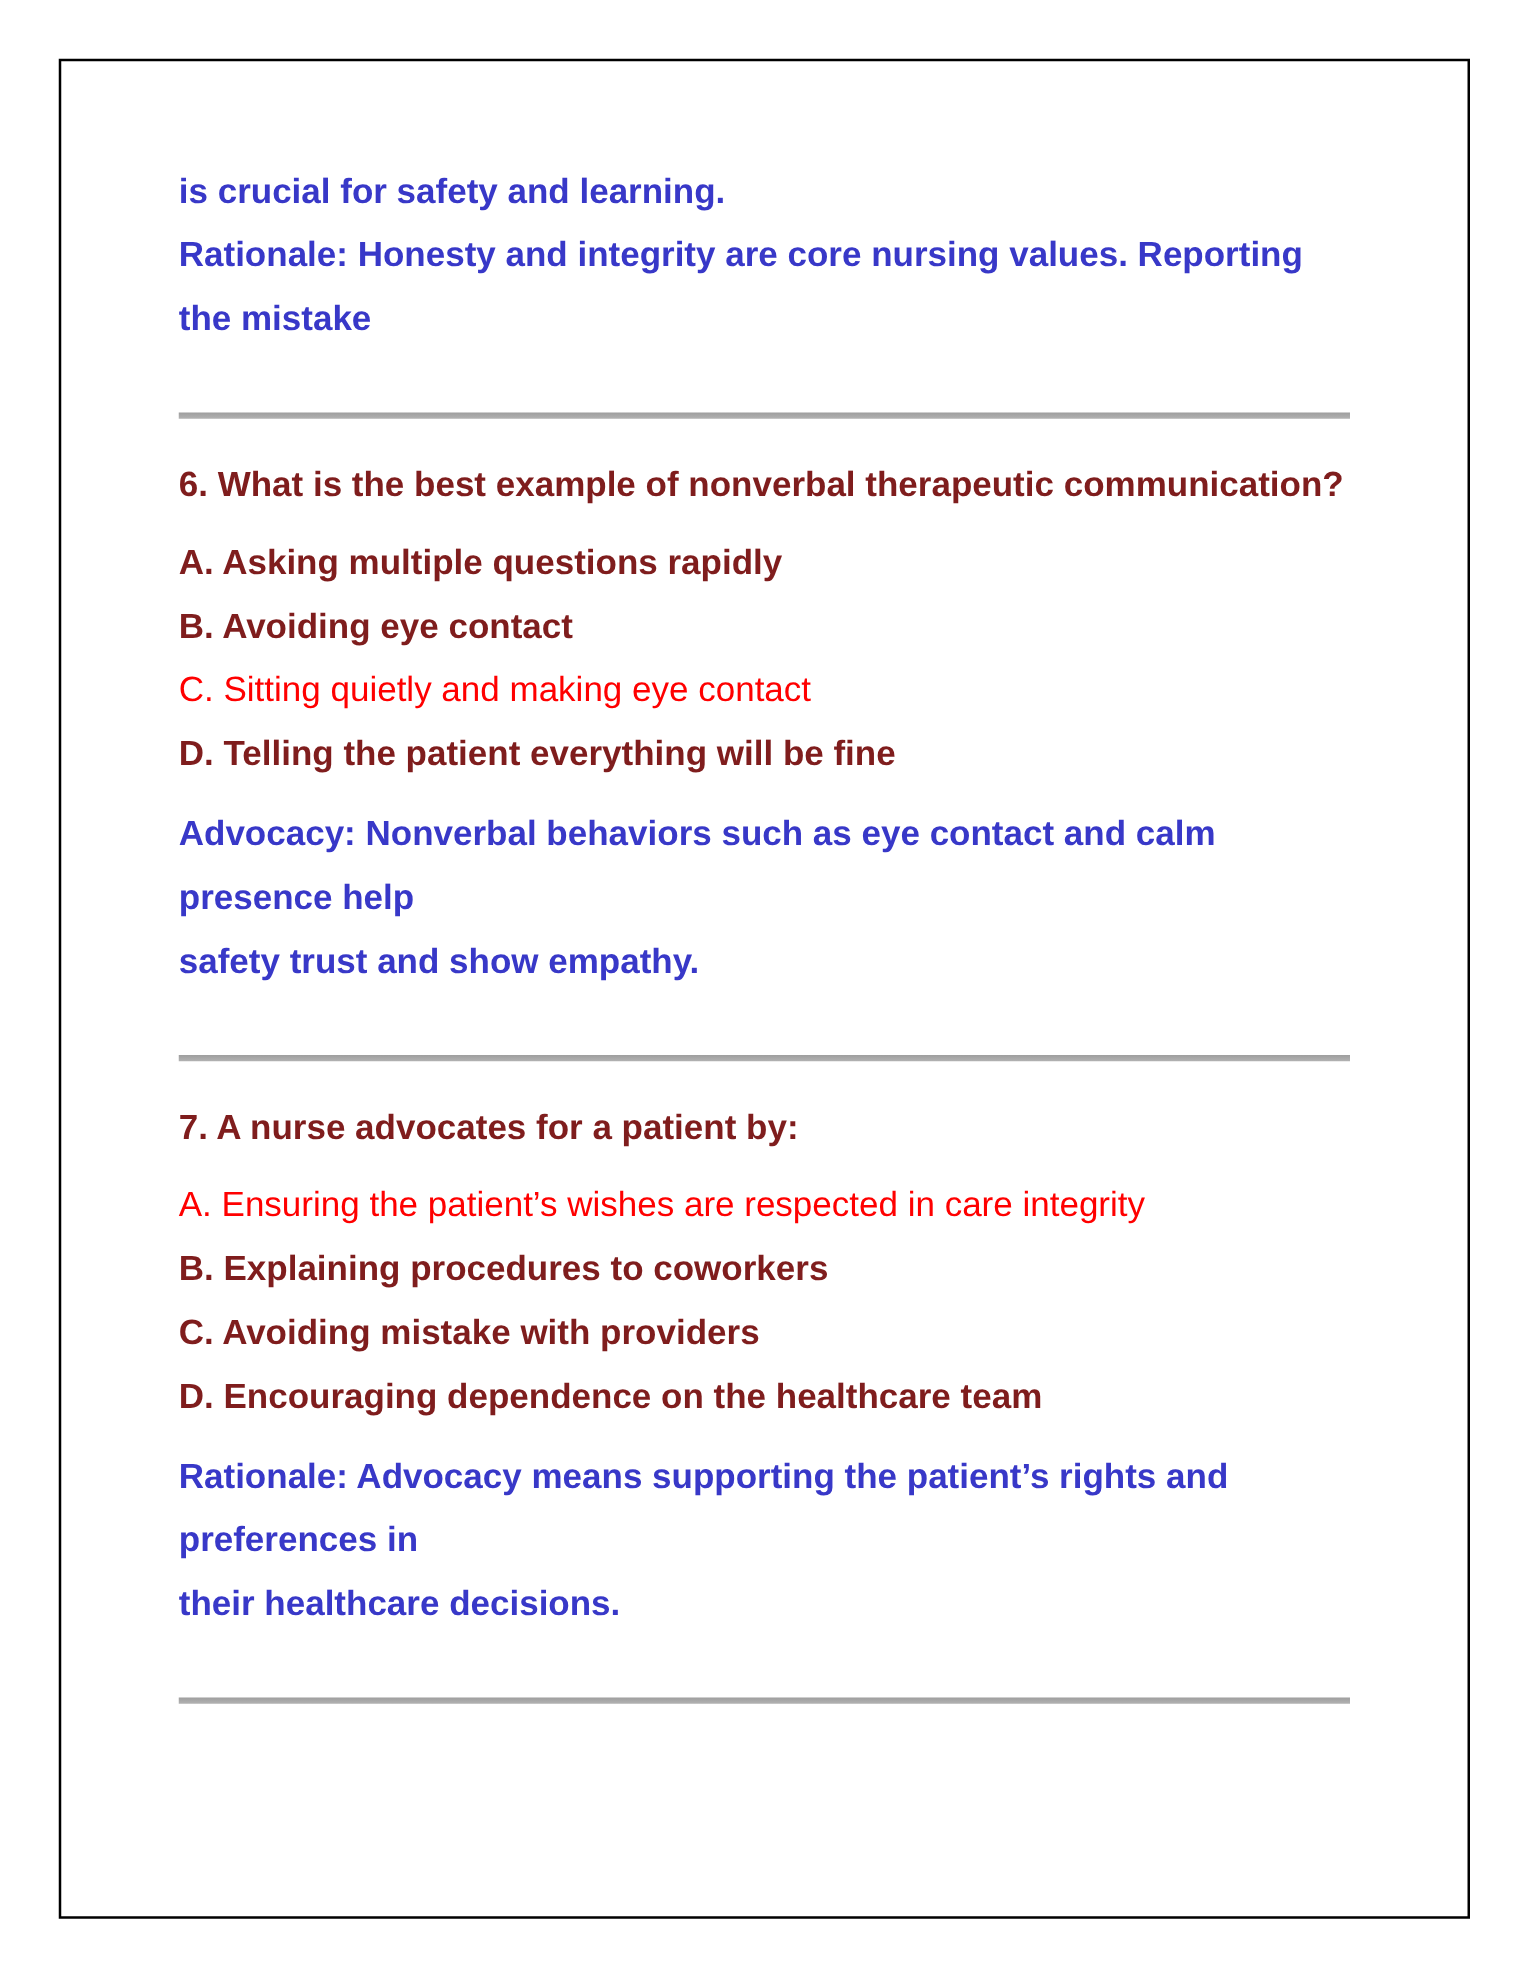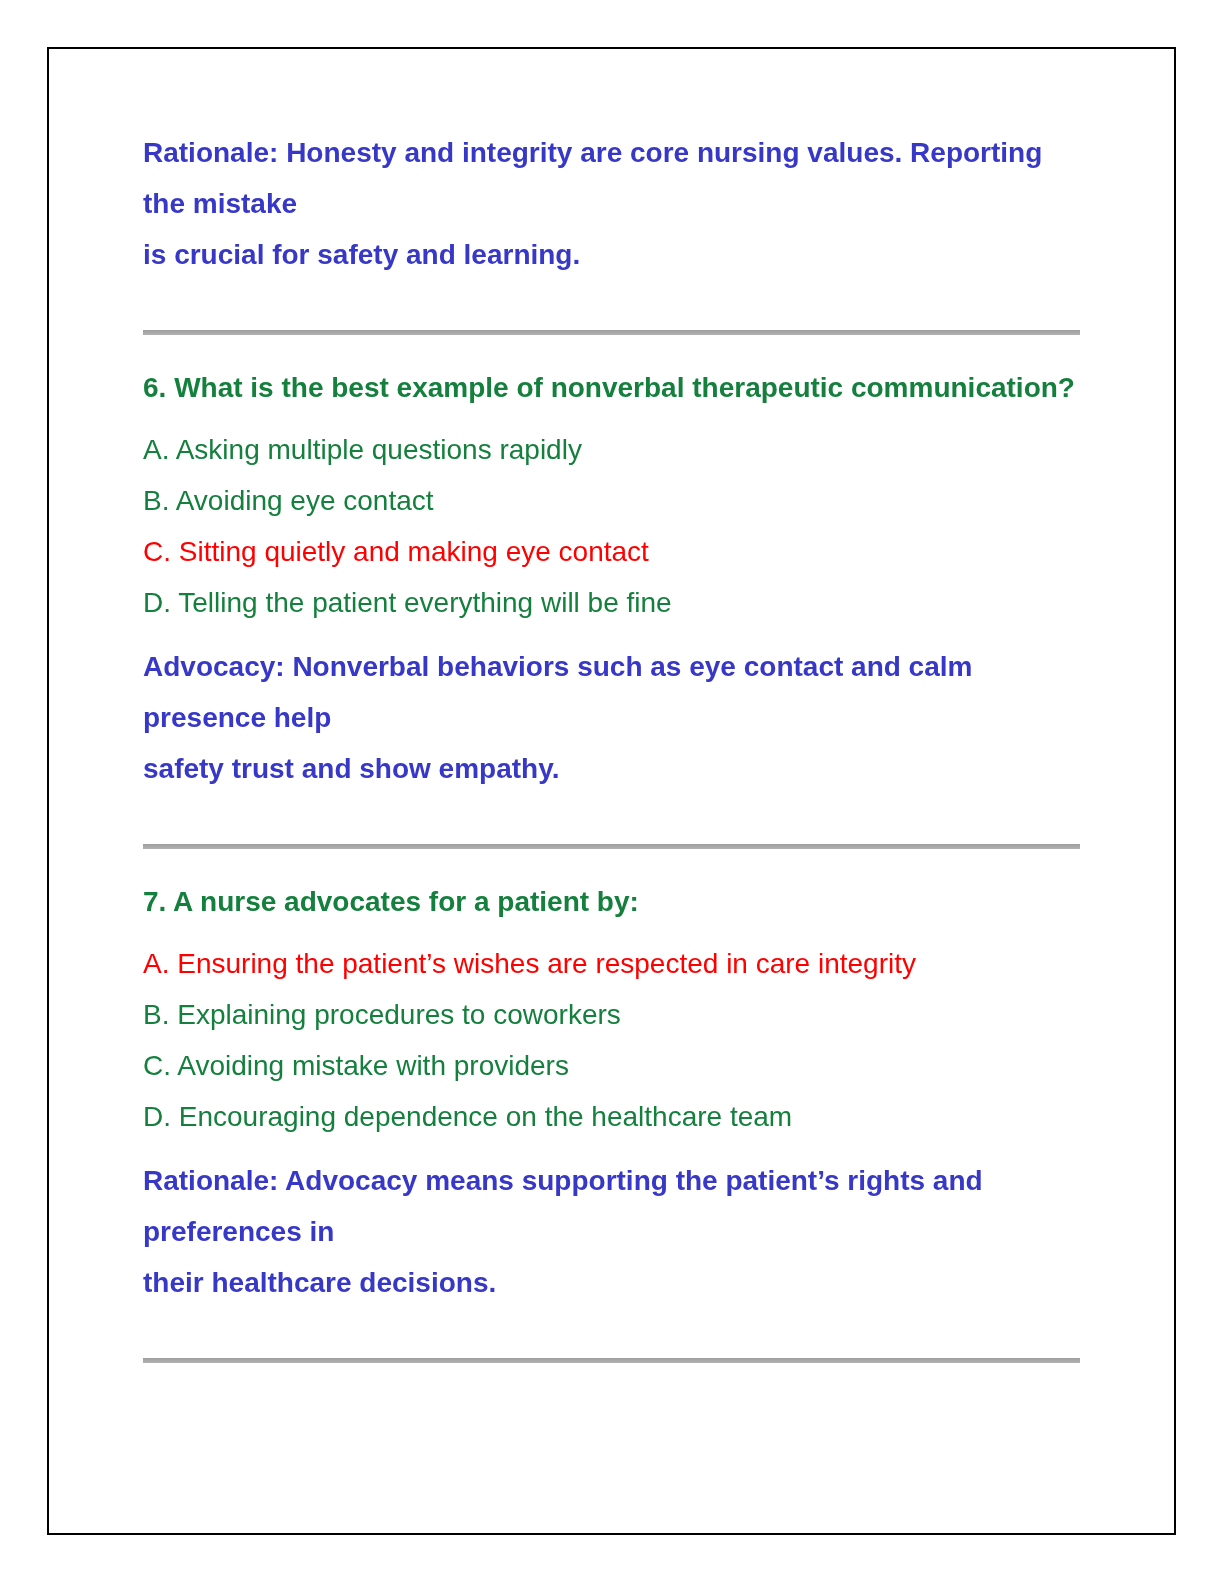--- a/index.html
+++ b/index.html
@@ -19,52 +19,52 @@
     height: 1488px;
     border: 2px solid #000000;
     background: #ffffff;
     padding: 78px 94px 0 94px;
     overflow: hidden;
   }
   .sheet p {
     margin: 0;
     font-size: 28px;
     line-height: 51px;
-    color: #15803d;
+    color: #7f1d1d;
   }
   .line { display: block; }
   .rationale {
     color: #3838c8 !important;
     font-weight: bold;
     margin-top: 13px !important;
   }
   .rationale.first { margin-top: 0 !important; }
   .question {
     font-weight: bold;
     margin-bottom: 11px !important;
   }
-  .option { font-weight: normal; }
+  .option { font-weight: bold; }
   .option.correct {
     color: #ff0000 !important;
     font-weight: normal;
   }
   .divider {
     height: 5px;
     background: linear-gradient(#9e9e9e, #b2b2b2);
     margin: 50px 0 27px 0;
   }
 </style>
 </head>
 <body>
 
 <div class="sheet">
 
   <p class="rationale first">
+    <span class="line">is crucial for safety and learning.</span>
     <span class="line">Rationale: Honesty and integrity are core nursing values. Reporting the mistake</span>
-    <span class="line">is crucial for safety and learning.</span>
   </p>
 
   <div class="divider"></div>
 
   <p class="question">6. What is the best example of nonverbal therapeutic communication?</p>
   <p class="option">A. Asking multiple questions rapidly</p>
   <p class="option">B. Avoiding eye contact</p>
   <p class="option correct">C. Sitting quietly and making eye contact</p>
   <p class="option">D. Telling the patient everything will be fine</p>
   <p class="rationale">

